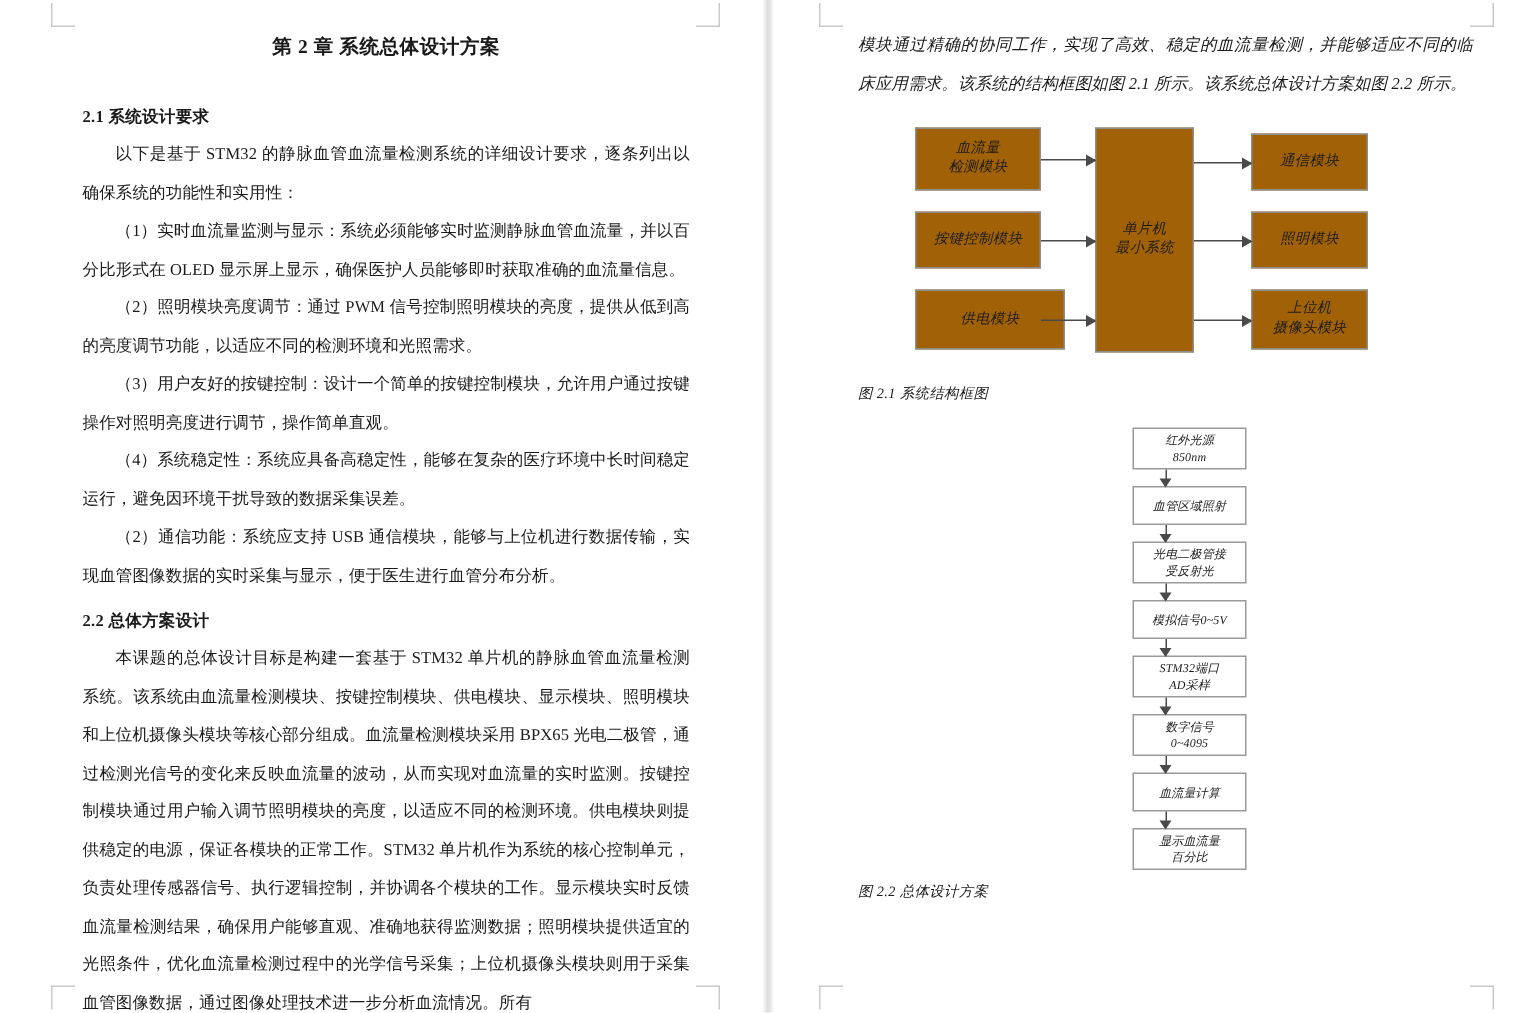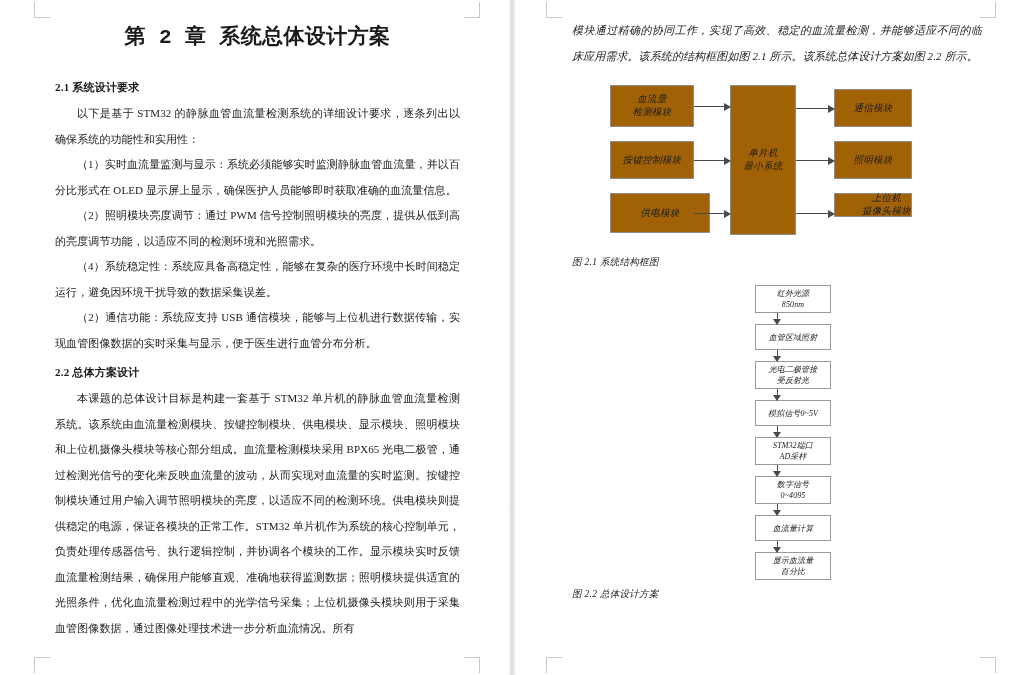--- a/index.html
+++ b/index.html
@@ -67,25 +67,25 @@
     right: 48px;
     top: 18px;
   }
   .page-right .body-col {
     left: 56px;
     right: 42px;
     top: 18px;
   }
   .chapter-title {
     text-align: center;
-    font-size: 21px;
+    font-size: 13px;
     font-weight: bold;
     letter-spacing: 0.4px;
     margin: 4px 0 30px 0;
-    font-family: Liberation Mono, monospace;
+    font-family: Liberation Serif, serif;
   }
   .h2 {
     font-size: 11px;
     font-weight: bold;
     margin: 9px 0 6px 0;
     letter-spacing: 0.2px;
   }
   p.para {
     font-size: 11px;
     line-height: 25.5px;
@@ -189,20 +189,21 @@
     <div class="cmark bl" style="left:34px;bottom:2px;"></div>
     <div class="cmark br" style="right:28px;bottom:2px;"></div>
 
     <div class="body-col">
       <div class="chapter-title">第 2 章  系统总体设计方案</div>
 
       <div class="h2">2.1 系统设计要求</div>
       <p class="para">以下是基于 STM32 的静脉血管血流量检测系统的详细设计要求，逐条列出以确保系统的功能性和实用性：</p>
       <p class="para">（1）实时血流量监测与显示：系统必须能够实时监测静脉血管血流量，并以百分比形式在 OLED 显示屏上显示，确保医护人员能够即时获取准确的血流量信息。</p>
       <p class="para">（2）照明模块亮度调节：通过 PWM 信号控制照明模块的亮度，提供从低到高的亮度调节功能，以适应不同的检测环境和光照需求。</p>
+      <p class="para">（3）用户友好的按键控制：设计一个简单的按键控制模块，允许用户通过按键操作对照明亮度进行调节，操作简单直观。</p>
       <p class="para">（4）系统稳定性：系统应具备高稳定性，能够在复杂的医疗环境中长时间稳定运行，避免因环境干扰导致的数据采集误差。</p>
       <p class="para">（2）通信功能：系统应支持 USB 通信模块，能够与上位机进行数据传输，实现血管图像数据的实时采集与显示，便于医生进行血管分布分析。</p>
 
       <div class="h2">2.2 总体方案设计</div>
       <p class="para">本课题的总体设计目标是构建一套基于 STM32 单片机的静脉血管血流量检测系统。该系统由血流量检测模块、按键控制模块、供电模块、显示模块、照明模块和上位机摄像头模块等核心部分组成。血流量检测模块采用 BPX65 光电二极管，通过检测光信号的变化来反映血流量的波动，从而实现对血流量的实时监测。按键控制模块通过用户输入调节照明模块的亮度，以适应不同的检测环境。供电模块则提供稳定的电源，保证各模块的正常工作。STM32 单片机作为系统的核心控制单元，负责处理传感器信号、执行逻辑控制，并协调各个模块的工作。显示模块实时反馈血流量检测结果，确保用户能够直观、准确地获得监测数据；照明模块提供适宜的光照条件，优化血流量检测过程中的光学信号采集；上位机摄像头模块则用于采集血管图像数据，通过图像处理技术进一步分析血流情况。所有</p>
     </div>
   </div>
 
   <div class="gutter"></div>
 
@@ -229,21 +230,21 @@
         <div class="bx" style="left:148px;top:2px;width:66px;height:150px;">
           <span>单片机<br>最小系统</span>
         </div>
 
         <div class="bx" style="left:252px;top:6px;width:78px;height:38px;">
           <span>通信模块</span>
         </div>
         <div class="bx" style="left:252px;top:58px;width:78px;height:38px;">
           <span>照明模块</span>
         </div>
-        <div class="bx" style="left:252px;top:110px;width:78px;height:24px;justify-content:flex-end;">
+        <div class="bx" style="left:252px;top:110px;width:78px;height:40px;">
           <span>上位机<br>摄像头模块</span>
         </div>
 
         <div class="arrow" style="left:112px;top:23px;width:36px;"></div>
         <div class="arrow" style="left:112px;top:77px;width:36px;"></div>
         <div class="arrow" style="left:112px;top:130px;width:36px;"></div>
         <div class="arrow" style="left:214px;top:25px;width:38px;"></div>
         <div class="arrow" style="left:214px;top:77px;width:38px;"></div>
         <div class="arrow" style="left:214px;top:130px;width:38px;"></div>
       </div>

